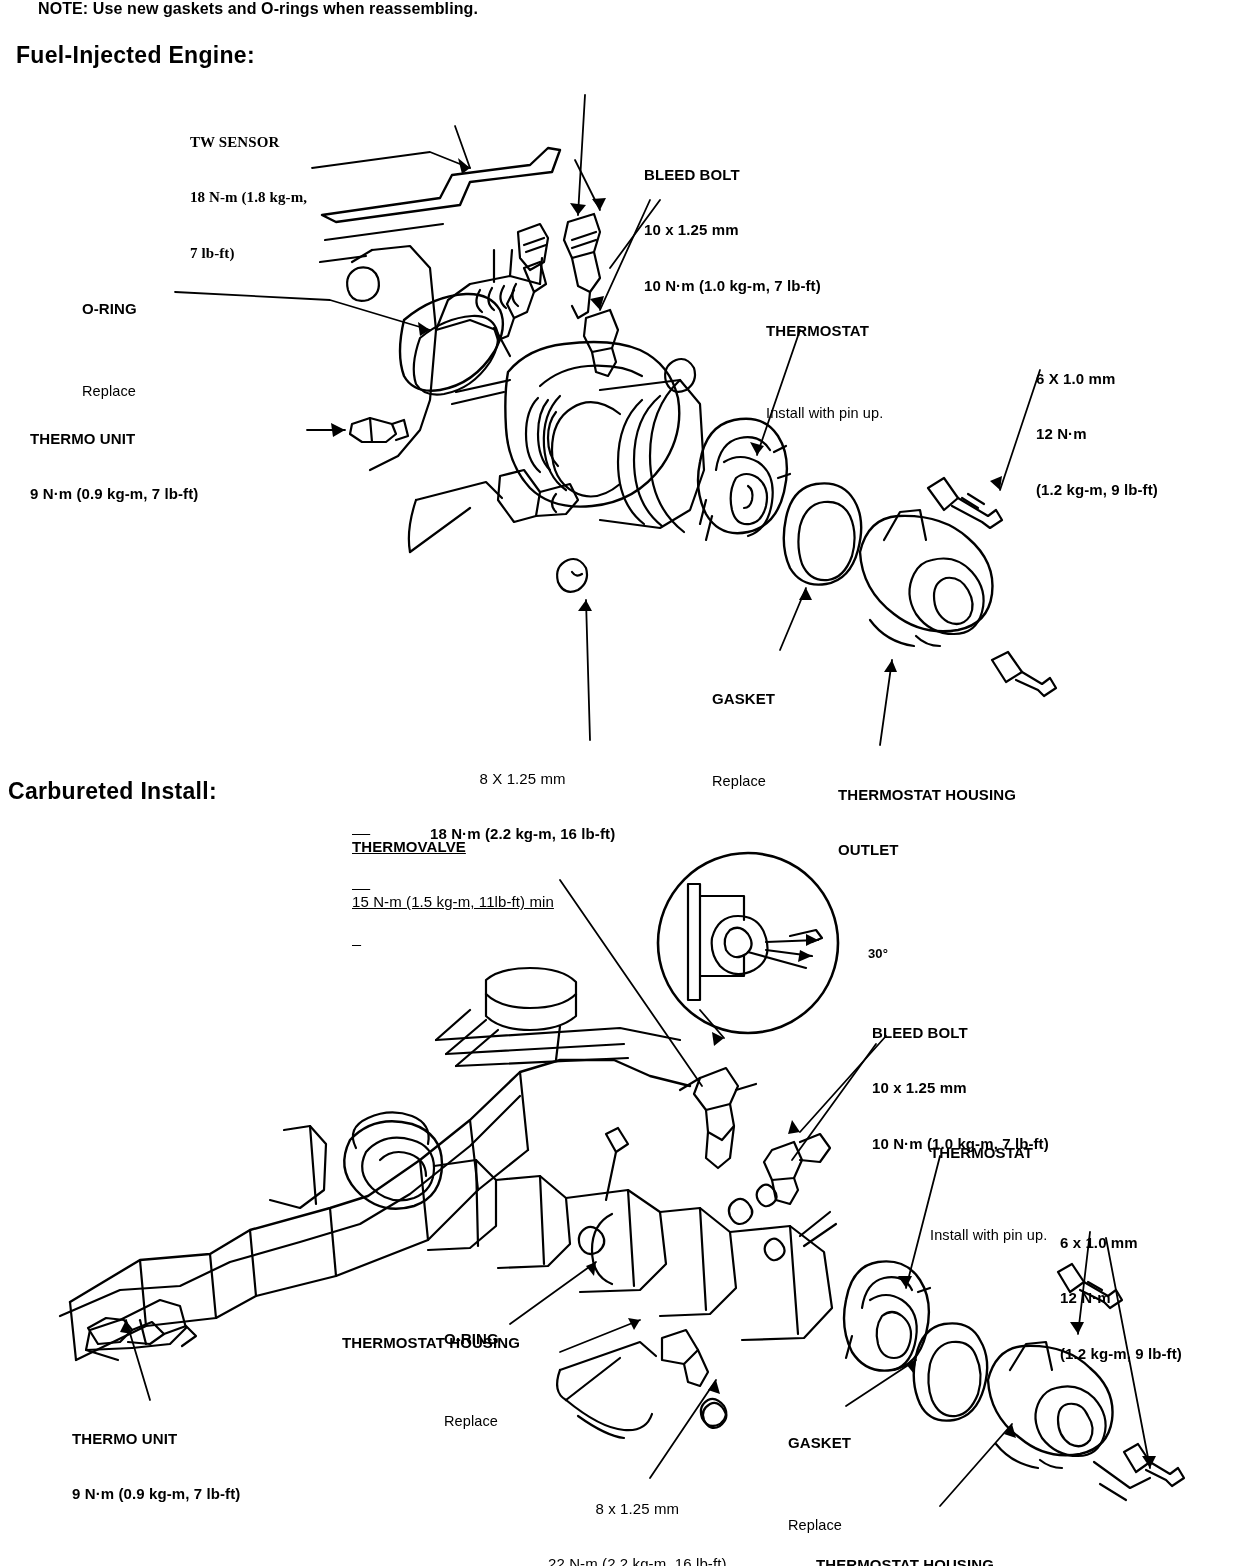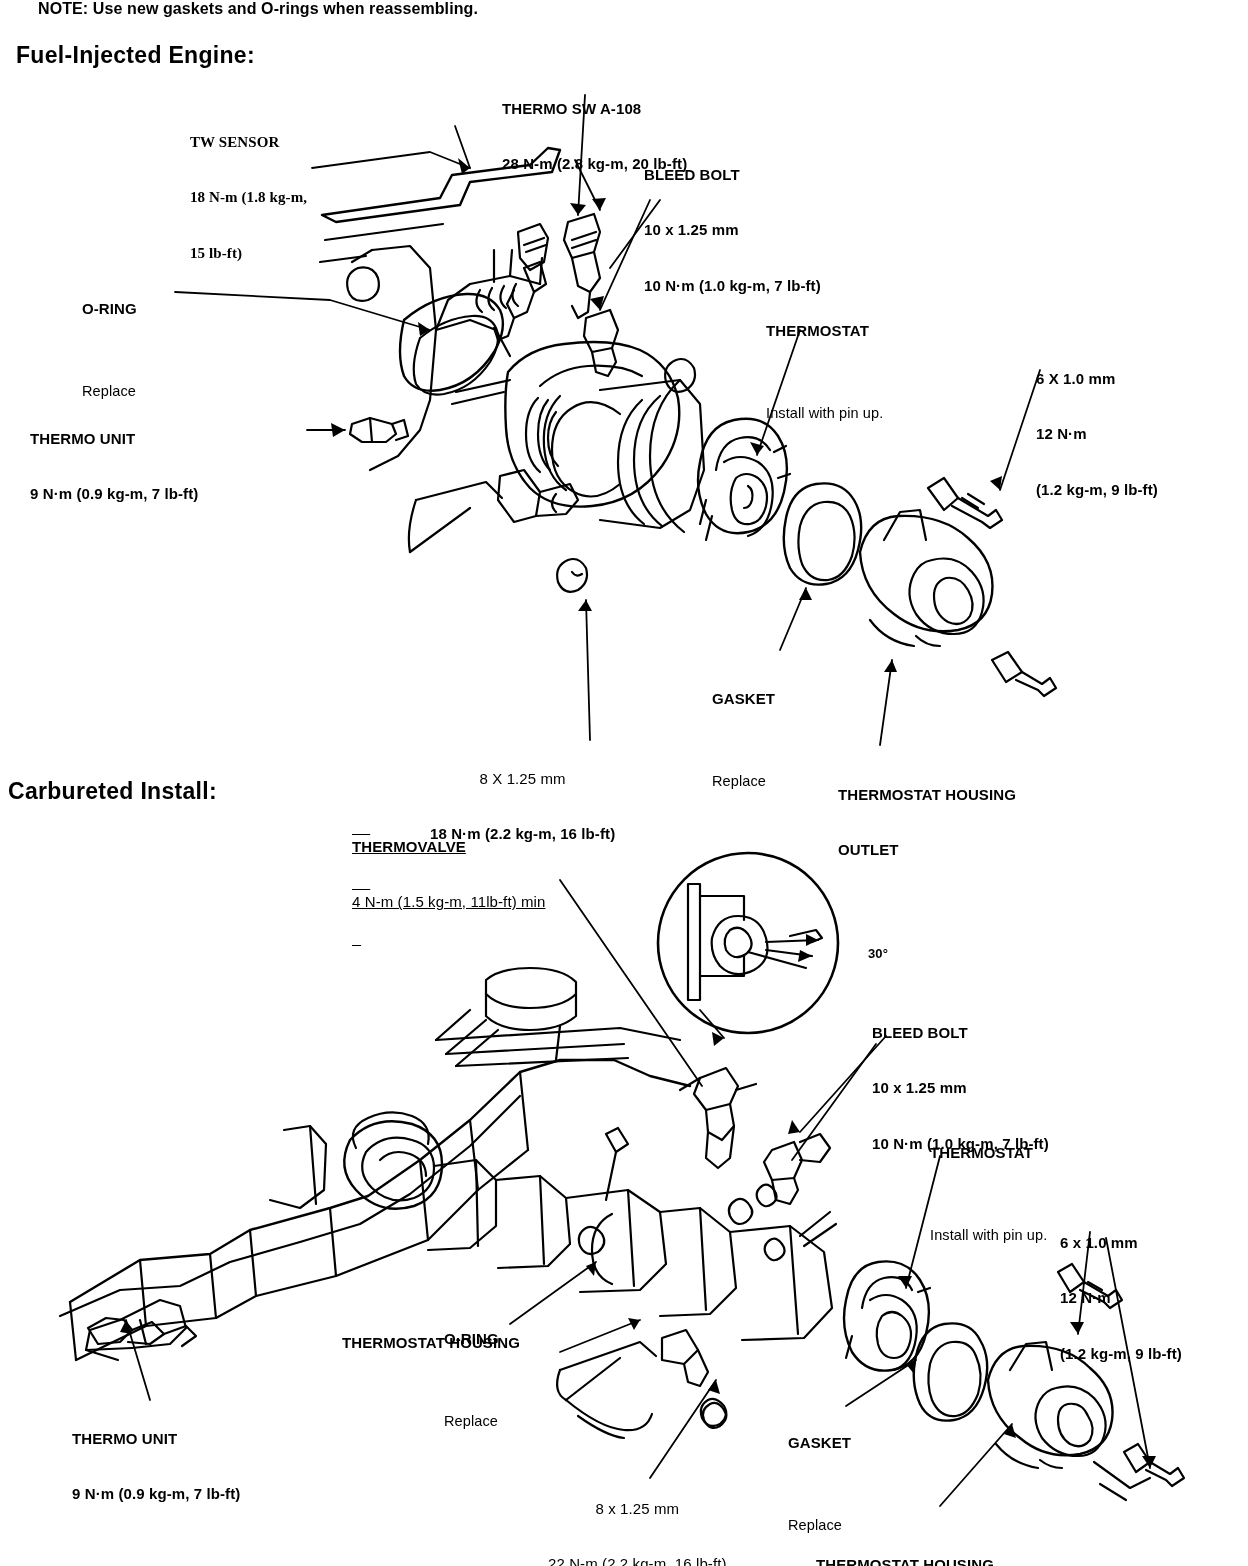--- a/index.html
+++ b/index.html
@@ -382,27 +382,23 @@
     </g>
   </svg>
 
   <div class="lbl note" style="left:38px; top:0px;">NOTE: Use new gaskets and O-rings when reassembling.</div>
 
   <div class="lbl section-title" style="left:8px; top:42px;margin-left:8px;">Fuel-Injected Engine:</div>
 
   <div class="lbl" style="left:190px; top:96px;font-family:Liberation Serif, serif;">
     <span class="cap blk">TW SENSOR</span>
     <span class="cap blk">18 N-m (1.8 kg-m,</span>
-    <span class="cap blk">15 lb-ft)</span>
-  </div>
-
-  <div class="lbl" style="left:502px; top:62px;">
-    <span class="cap blk">THERMO SW A-108</span>
-    <span class="cap blk">28 N-m (2.8 kg-m, 20 lb-ft)</span>
-  </div>
+    <span class="cap blk">7 lb-ft)</span>
+  </div>
+
 
   <div class="lbl" style="left:644px; top:128px;">
     <span class="cap blk">BLEED BOLT</span>
     <span class="cap blk">10 x 1.25 mm</span>
     <span class="cap blk">10 N·m (1.0 kg-m, 7 lb-ft)</span>
   </div>
 
   <div class="lbl" style="left:82px; top:262px;">
     <span class="cap blk">O-RING</span>
     <span class="plain-sm blk">Replace</span>
@@ -436,21 +432,21 @@
 
   <div class="lbl" style="left:430px; top:732px;">
     <span class="plain blk">8 X 1.25 mm</span>
     <span class="cap blk">18 N·m (2.2 kg-m, 16 lb-ft)</span>
   </div>
 
   <div class="lbl section-title" style="left:8px; top:778px;">Carbureted Install:</div>
 
   <div class="lbl" style="left:352px; top:800px;text-decoration:underline;">
     <span class="cap blk">THERMOVALVE</span>
-    <span class="plain blk">4 N-m (1.5 kg-m, 11lb-ft) min</span>
+    <span class="plain blk">15 N-m (1.5 kg-m, 11lb-ft) min</span>
   </div>
 
   <div class="lbl deg" style="left:868px; top:946px;">30°</div>
 
   <div class="lbl" style="left:872px; top:986px;">
     <span class="cap blk">BLEED BOLT</span>
     <span class="cap blk">10 x 1.25 mm</span>
     <span class="cap blk">10 N·m (1.0 kg-m, 7 lb-ft)</span>
   </div>
 

